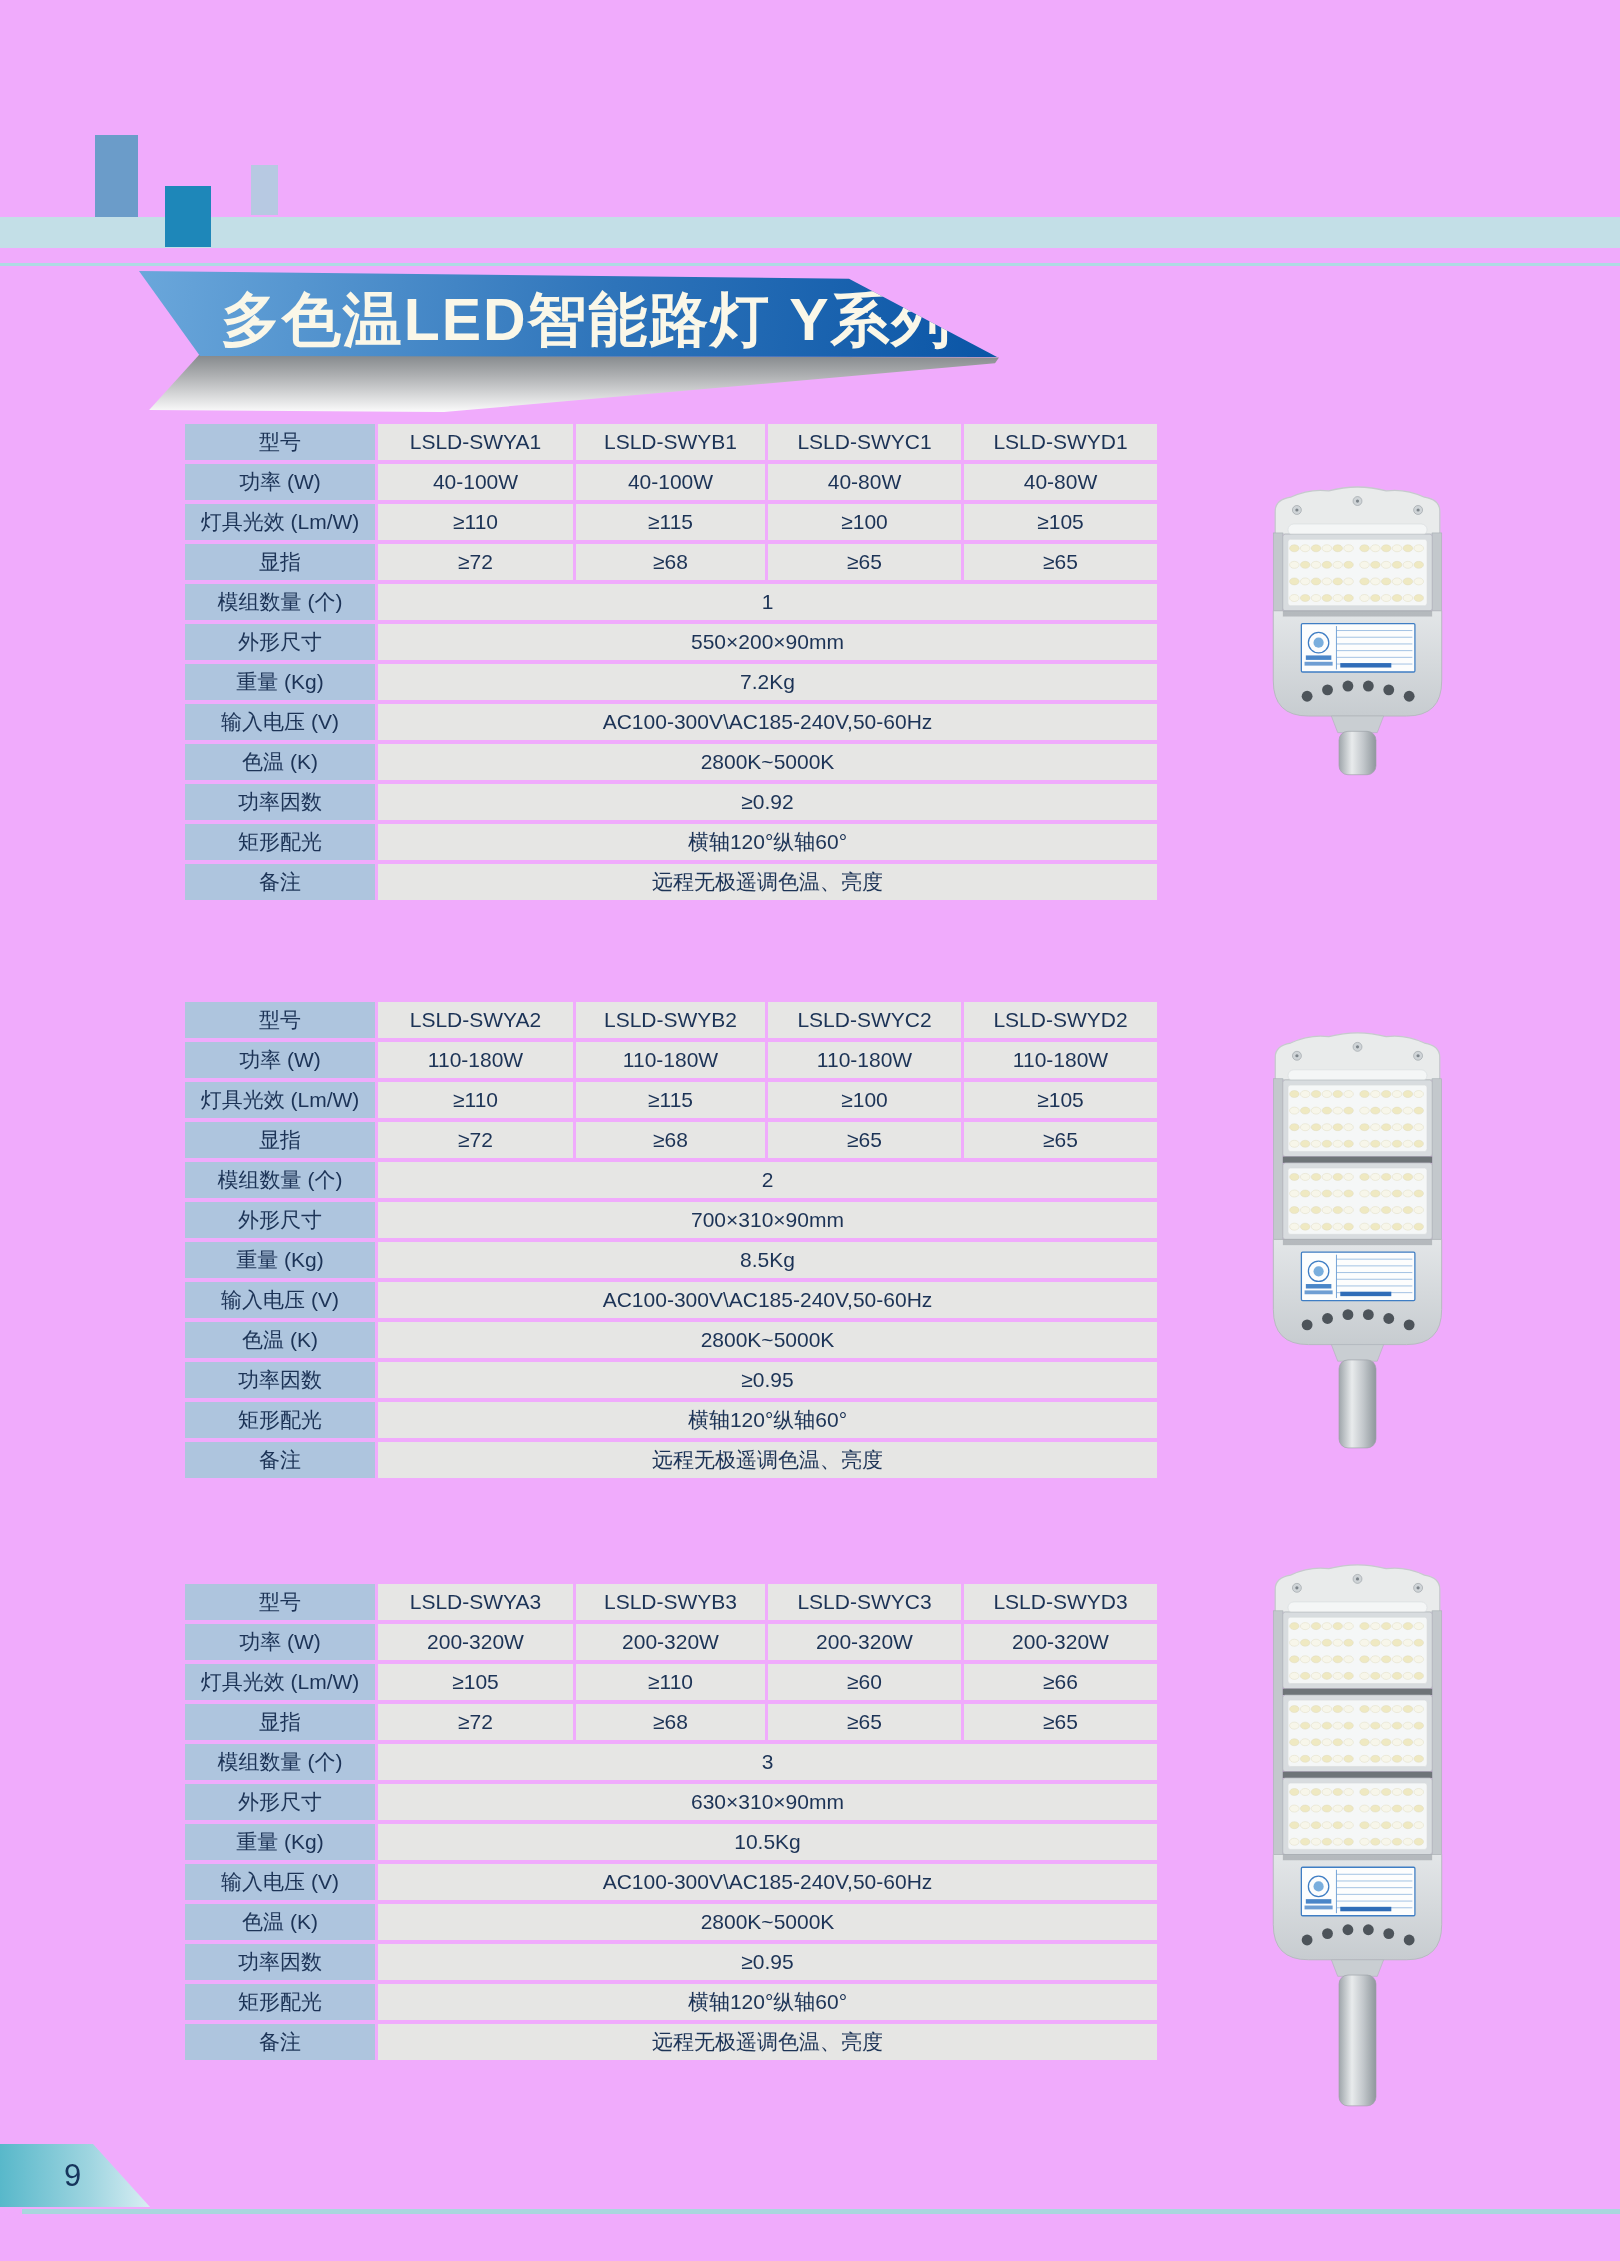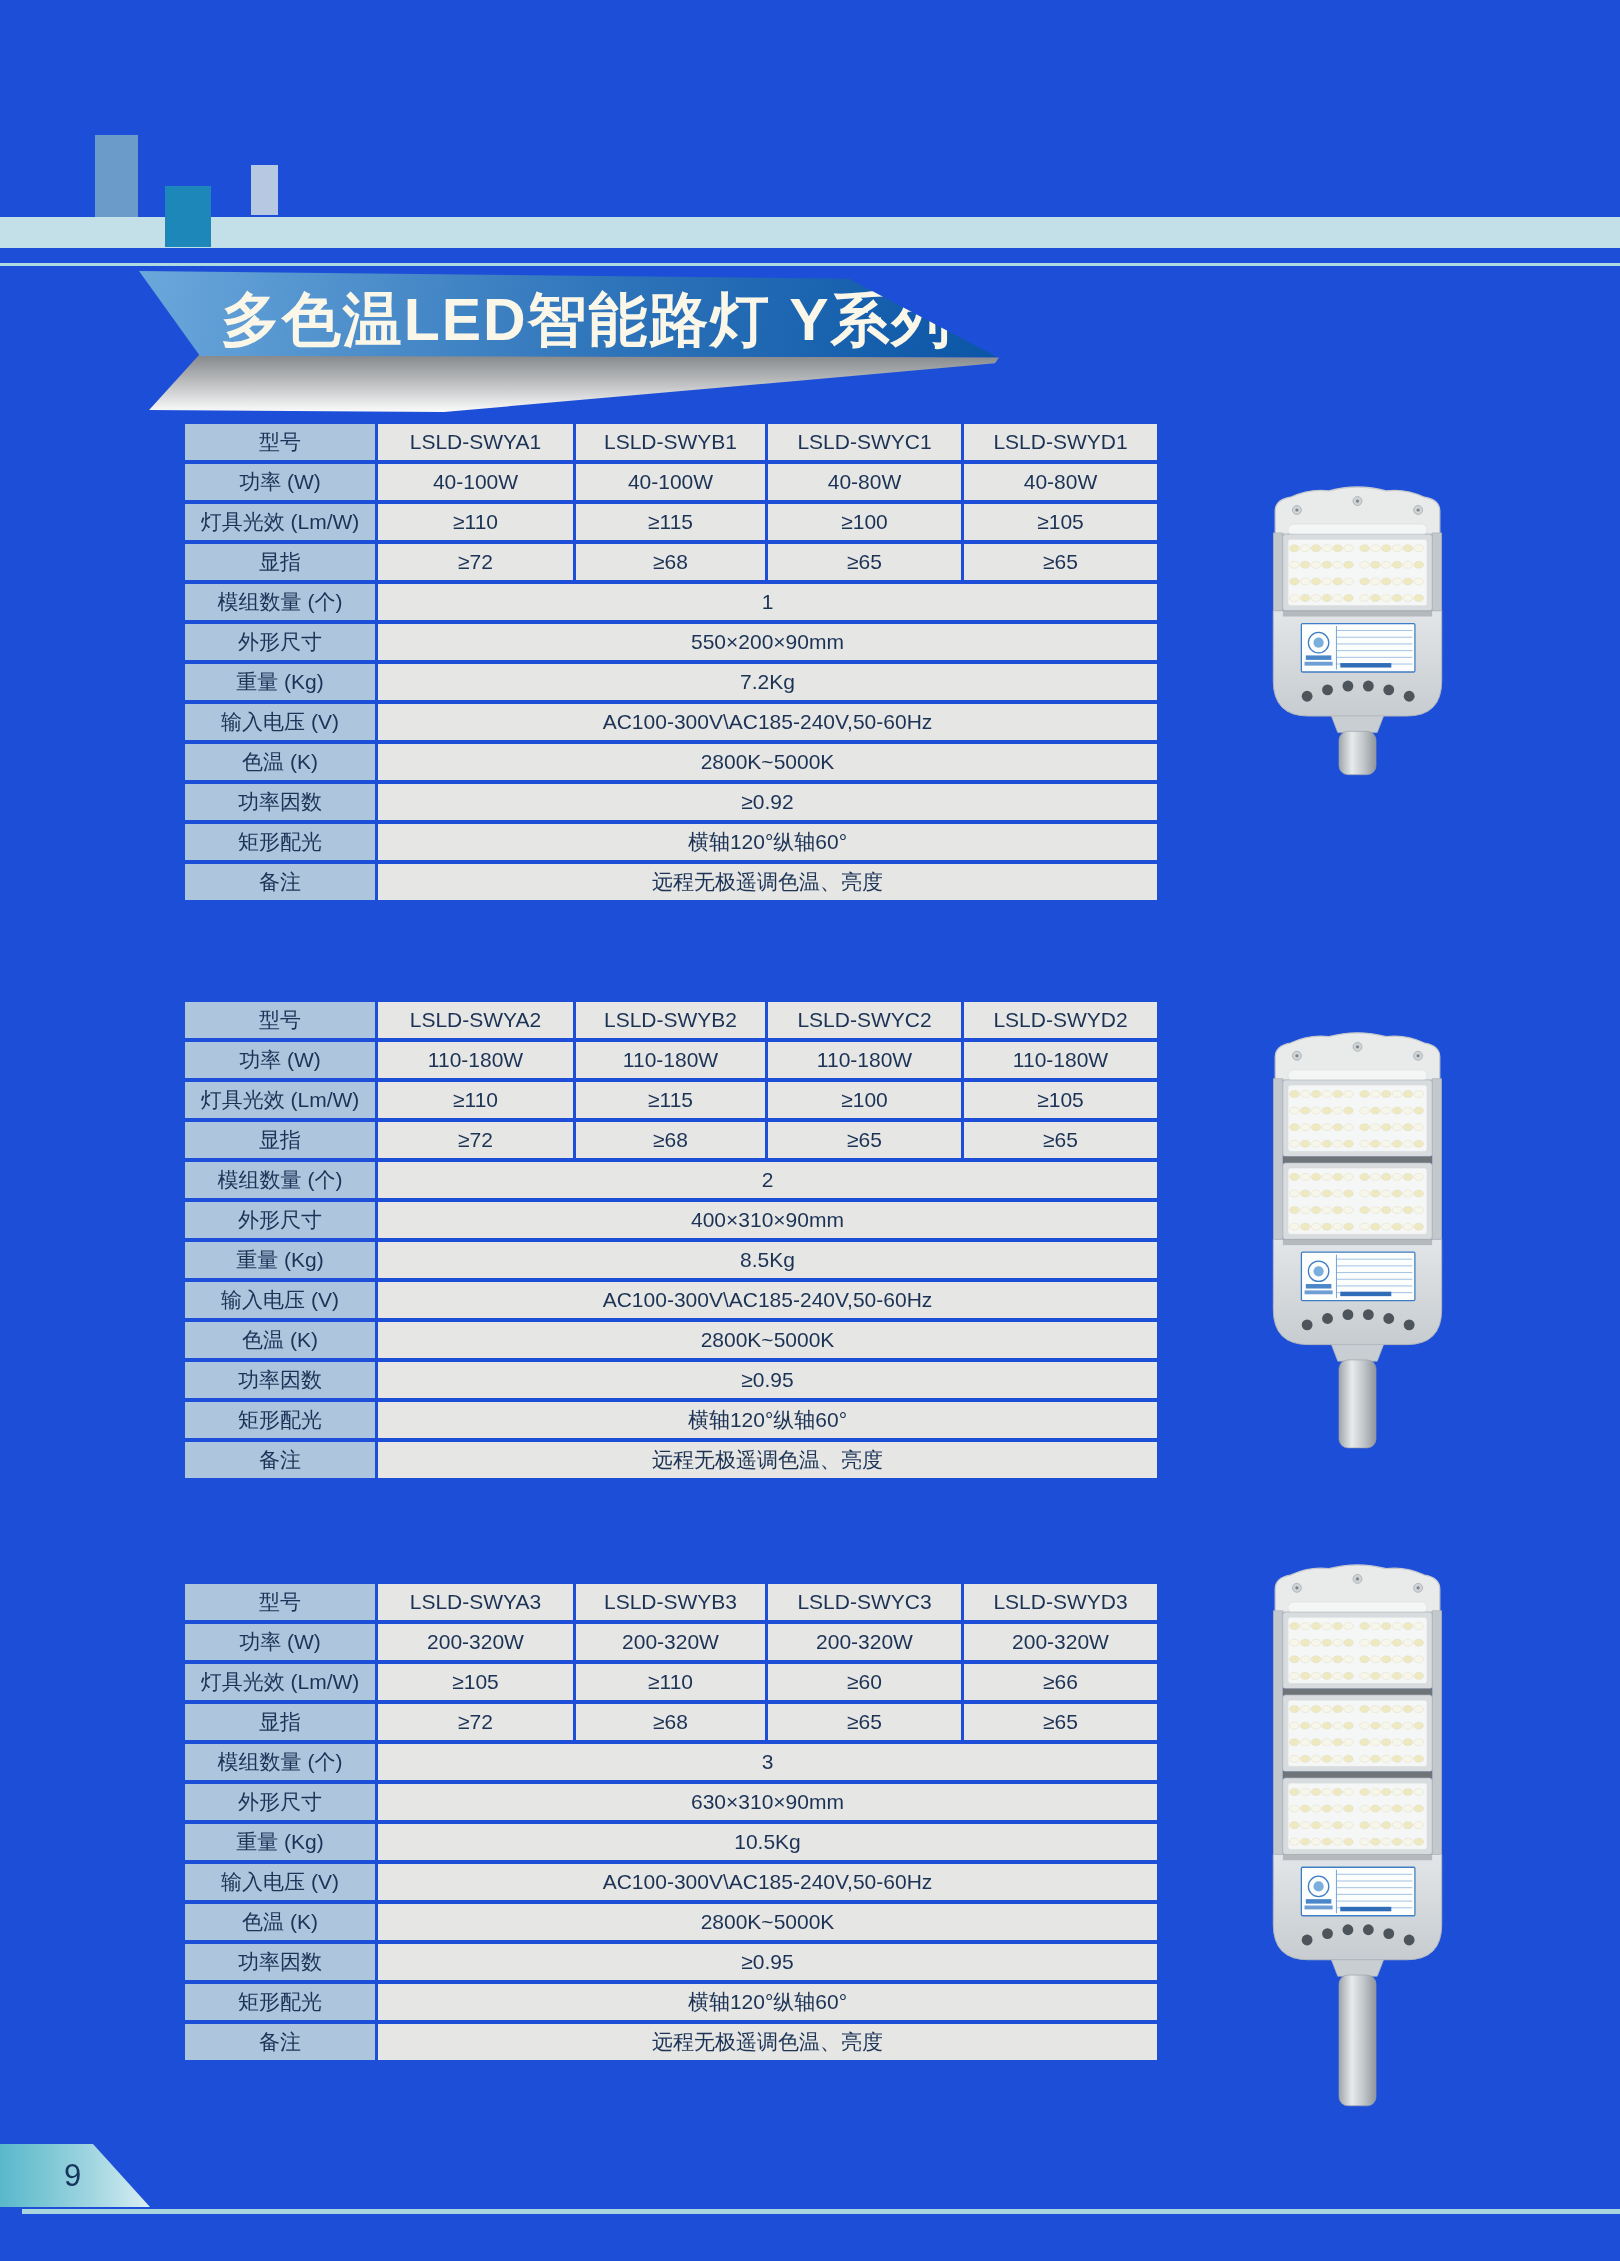--- a/index.html
+++ b/index.html
@@ -1,17 +1,17 @@
 <!DOCTYPE html>
 <html style="font-size:10.2px"><head>
 <meta charset="utf-8">
 <style>
   html,body{margin:0;padding:0;background:#ffffff;}
   .page{
-    position:relative;width:1621px;height:2261px;background:#1d4ed8;overflow:hidden;
+    position:relative;width:1621px;height:2261px;background:#f0abfc;overflow:hidden;
     font-family:"Liberation Sans","DejaVu Sans",sans-serif;color:#1c3356;
   }
   .abs{position:absolute;}
   
   .deco-bar1{left:95px;top:135px;width:43px;height:82px;background:#6b9cc9;}
   .deco-bar2{left:165px;top:186px;width:46px;height:61px;background:#1e87b9;z-index:2;}
   .deco-bar3{left:251px;top:165px;width:27px;height:50px;background:#b7c9e2;}
   .deco-band{left:0;top:217px;width:1621px;height:31px;background:#c3dfe7;}
   .deco-line{left:0;top:263px;width:1621px;height:3.2px;background:#aedae2;}
   
@@ -176,21 +176,21 @@
             <td class="val">≥68</td>
             <td class="val">≥65</td>
             <td class="val">≥65</td>
           </tr>
           <tr>
             <td class="lbl">模组数量 (个)</td>
             <td class="val" colspan="4">2</td>
           </tr>
           <tr>
             <td class="lbl">外形尺寸</td>
-            <td class="val" colspan="4">400×310×90mm</td>
+            <td class="val" colspan="4">700×310×90mm</td>
           </tr>
           <tr>
             <td class="lbl">重量 (Kg)</td>
             <td class="val" colspan="4">8.5Kg</td>
           </tr>
           <tr>
             <td class="lbl">输入电压 (V)</td>
             <td class="val" colspan="4">AC100-300V\AC185-240V,50-60Hz</td>
           </tr>
           <tr>

